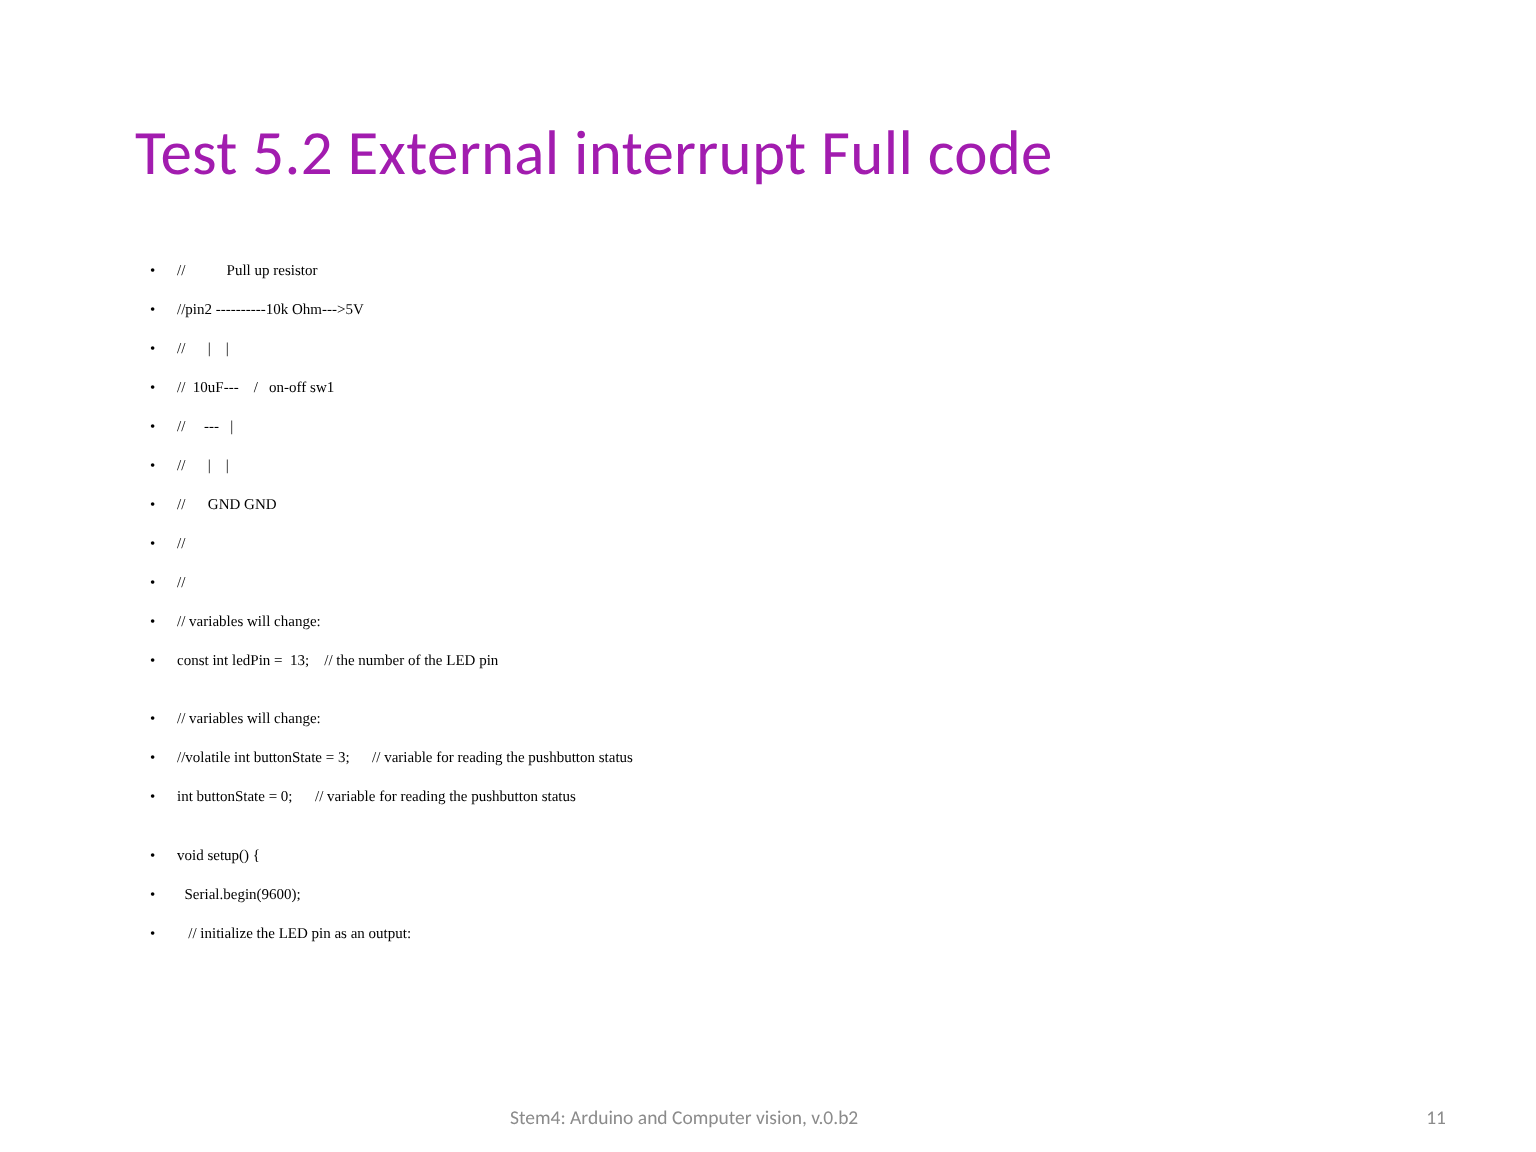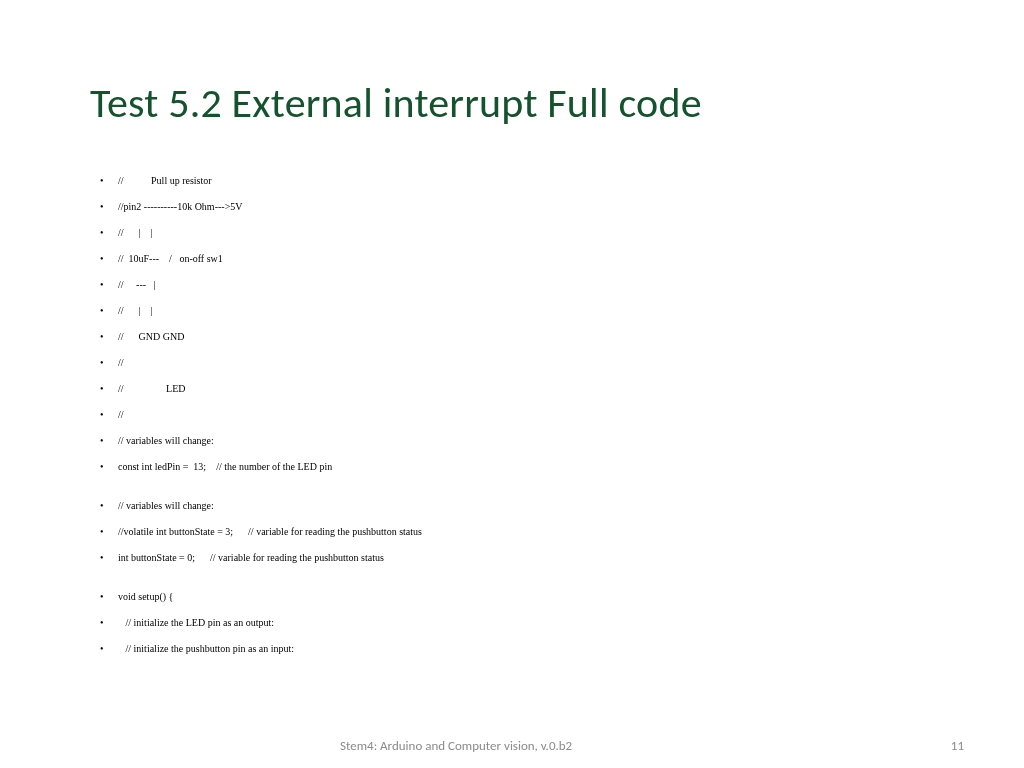--- a/index.html
+++ b/index.html
@@ -13,21 +13,21 @@
   }
   .slide {
     position: relative;
     width: 1024px;
     height: 768px;
     padding: 80px 90px 40px 90px;
   }
   .title {
     font-size: 42px;
     font-weight: 400;
-    color: #14532d;
+    color: #a21caf;
     letter-spacing: 0.2px;
     margin-bottom: 48px;
     line-height: 1.1;
   }
   ul.code-list {
     list-style: none;
     padding-left: 0;
   }
   ul.code-list li {
     position: relative;
@@ -76,32 +76,31 @@
 
   <ul class="code-list">
     <li>//           Pull up resistor</li>
     <li>//pin2 ----------10k Ohm---&gt;5V</li>
     <li>//      |    |</li>
     <li>//  10uF---    /   on-off sw1</li>
     <li>//     ---   |</li>
     <li>//      |    |</li>
     <li>//      GND GND</li>
     <li>//</li>
-    <li>//                 LED</li>
     <li>//</li>
     <li>// variables will change:</li>
     <li>const int ledPin =  13;    // the number of the LED pin</li>
 
     <li class="gap">// variables will change:</li>
     <li>//volatile int buttonState = 3;      // variable for reading the pushbutton status</li>
     <li>int buttonState = 0;      // variable for reading the pushbutton status</li>
 
     <li class="gap">void setup() {</li>
+    <li>  Serial.begin(9600);</li>
     <li>   // initialize the LED pin as an output:</li>
-    <li>   // initialize the pushbutton pin as an input:</li>
 
   </ul>
 
   <div class="footer">
     <span class="footer-text">Stem4: Arduino and Computer vision, v.0.b2</span>
     <span class="footer-num">11</span>
   </div>
 
 </div>
 

